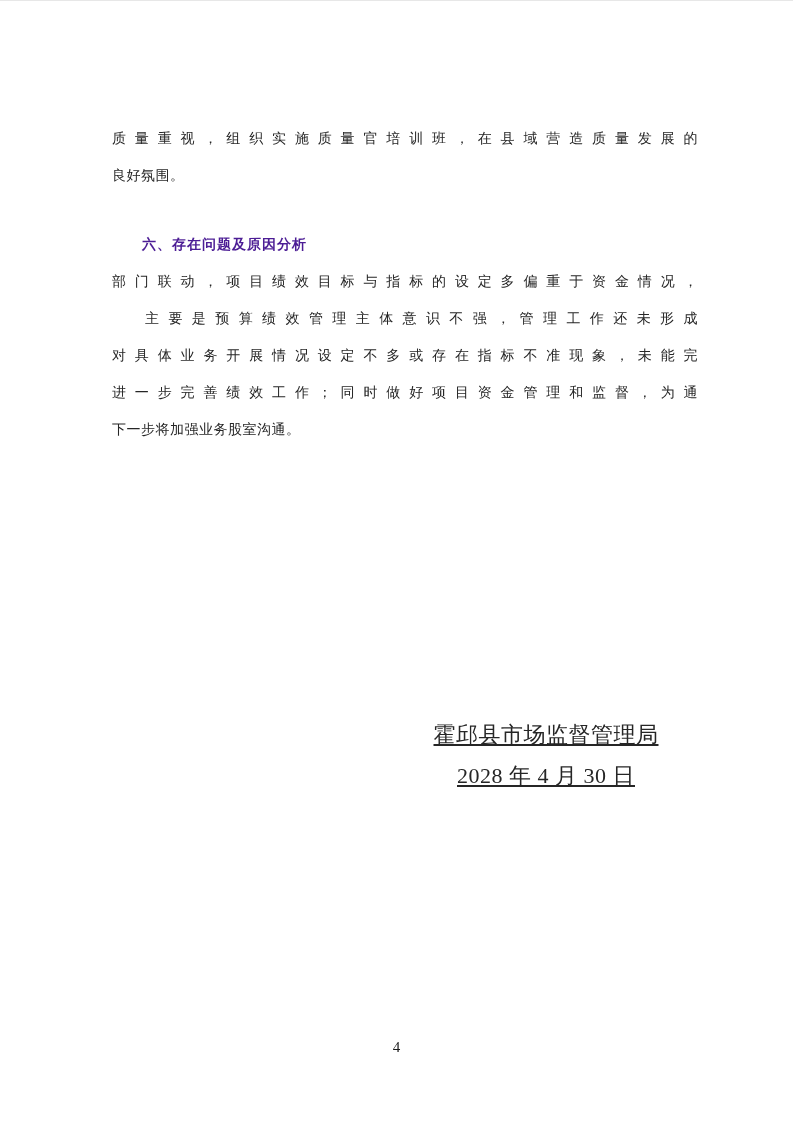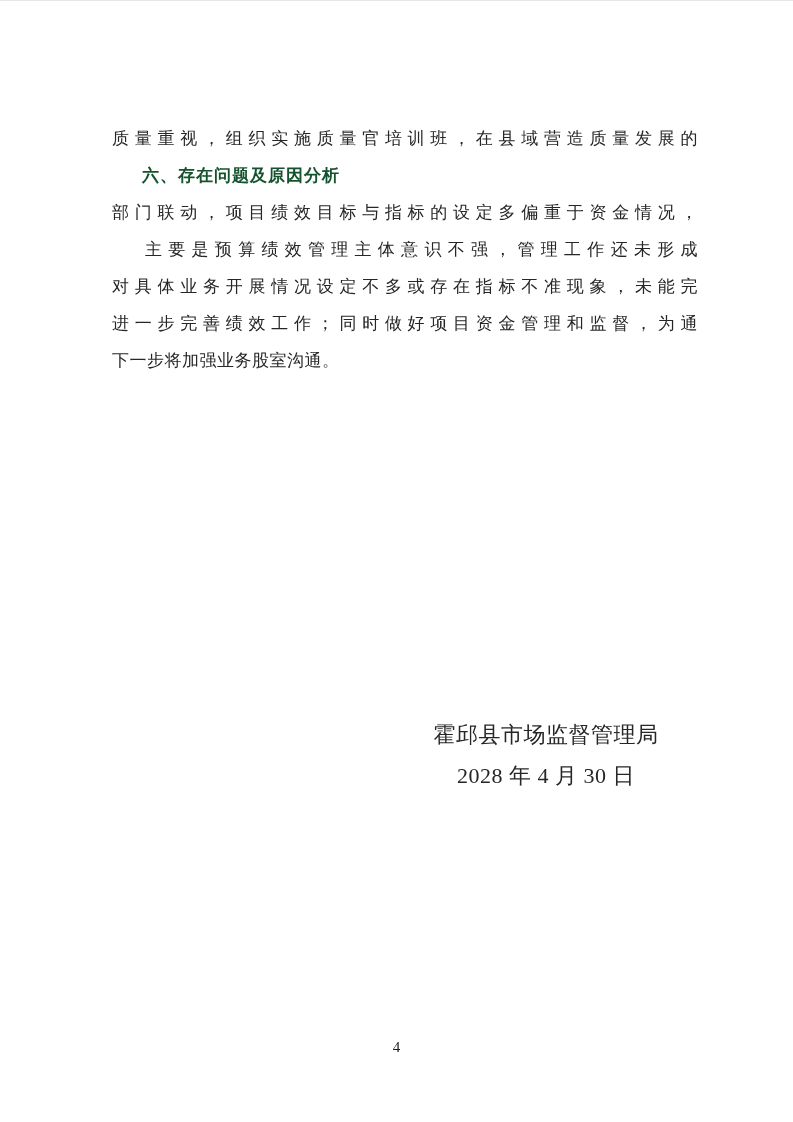--- a/index.html
+++ b/index.html
@@ -17,21 +17,21 @@
     color: #262626;
     border-top: 1px solid #e7e7e7;
   }
 
   
   .doc-body {
     position: absolute;
     left: 112px;
     top: 119px;
     width: 586px;
-    font-size: 17px;
+    font-size: 14px;
     line-height: 37px;
     letter-spacing: 0.5px;
   }
 
   .line {
     height: 37px;
     white-space: nowrap;
   }
 
   
@@ -41,35 +41,37 @@
     text-align-last: justify;
   }
 
   
   .line.indent { text-indent: 33px; }
 
   
   .line.heading {
     font-family: "Liberation Sans", "DejaVu Sans", sans-serif;
     font-weight: 700;
-    color: #14532d;
+    color: #4c1d95;
     text-indent: 30px;
     letter-spacing: 1px;
+    margin-top: 32px;
   }
 
   
   .signature {
     position: absolute;
     left: 400px;
     top: 713px;
     width: 292px;
     text-align: center;
     font-size: 22px;
     line-height: 41px;
     letter-spacing: 0.5px;
+    text-decoration: underline;
   }
 
   .signature .sig-line { height: 41px; white-space: nowrap; }
 
   
   .page-footer {
     position: absolute;
     left: 0;
     top: 1038px;
     width: 793px;
@@ -77,20 +79,21 @@
     font-size: 15px;
     color: #1b1b1b;
   }
 </style>
 </head>
 <body>
 
 <div class="doc-body">
 
   <div class="line fill">质量重视，组织实施质量官培训班，在县域营造质量发展的</div>
+  <div class="line">良好氛围。</div>
 
   <div class="line heading">六、存在问题及原因分析</div>
 
   <div class="line fill">部门联动，项目绩效目标与指标的设定多偏重于资金情况，</div>
   <div class="line fill indent">主要是预算绩效管理主体意识不强，管理工作还未形成</div>
   <div class="line fill">对具体业务开展情况设定不多或存在指标不准现象，未能完</div>
 
 
   <div class="line fill">进一步完善绩效工作；同时做好项目资金管理和监督，为通</div>
   <div class="line">下一步将加强业务股室沟通。</div>

